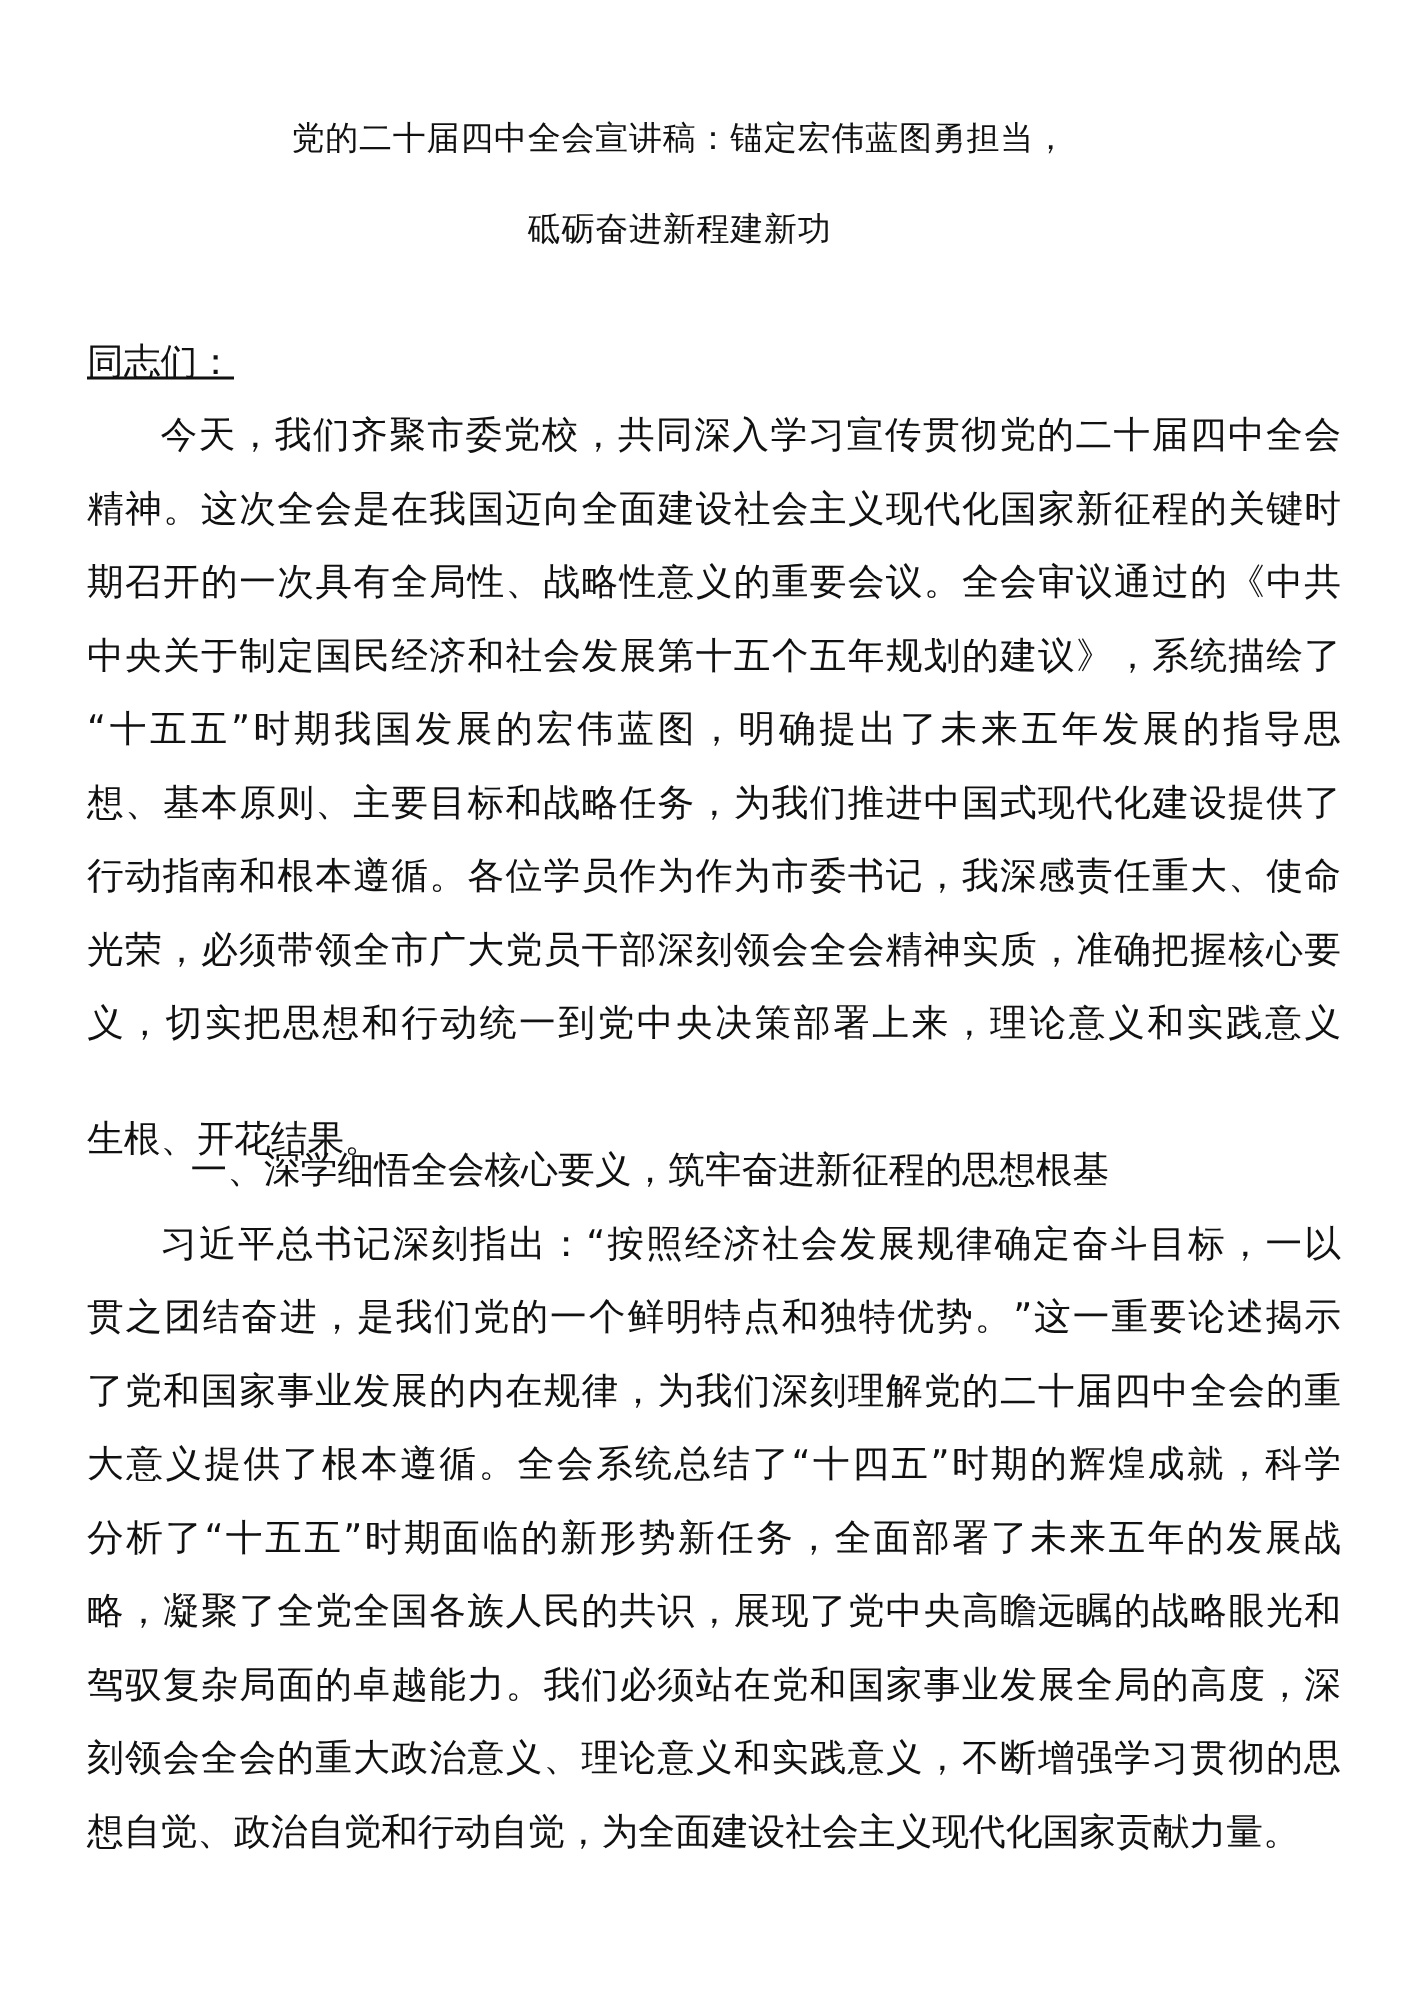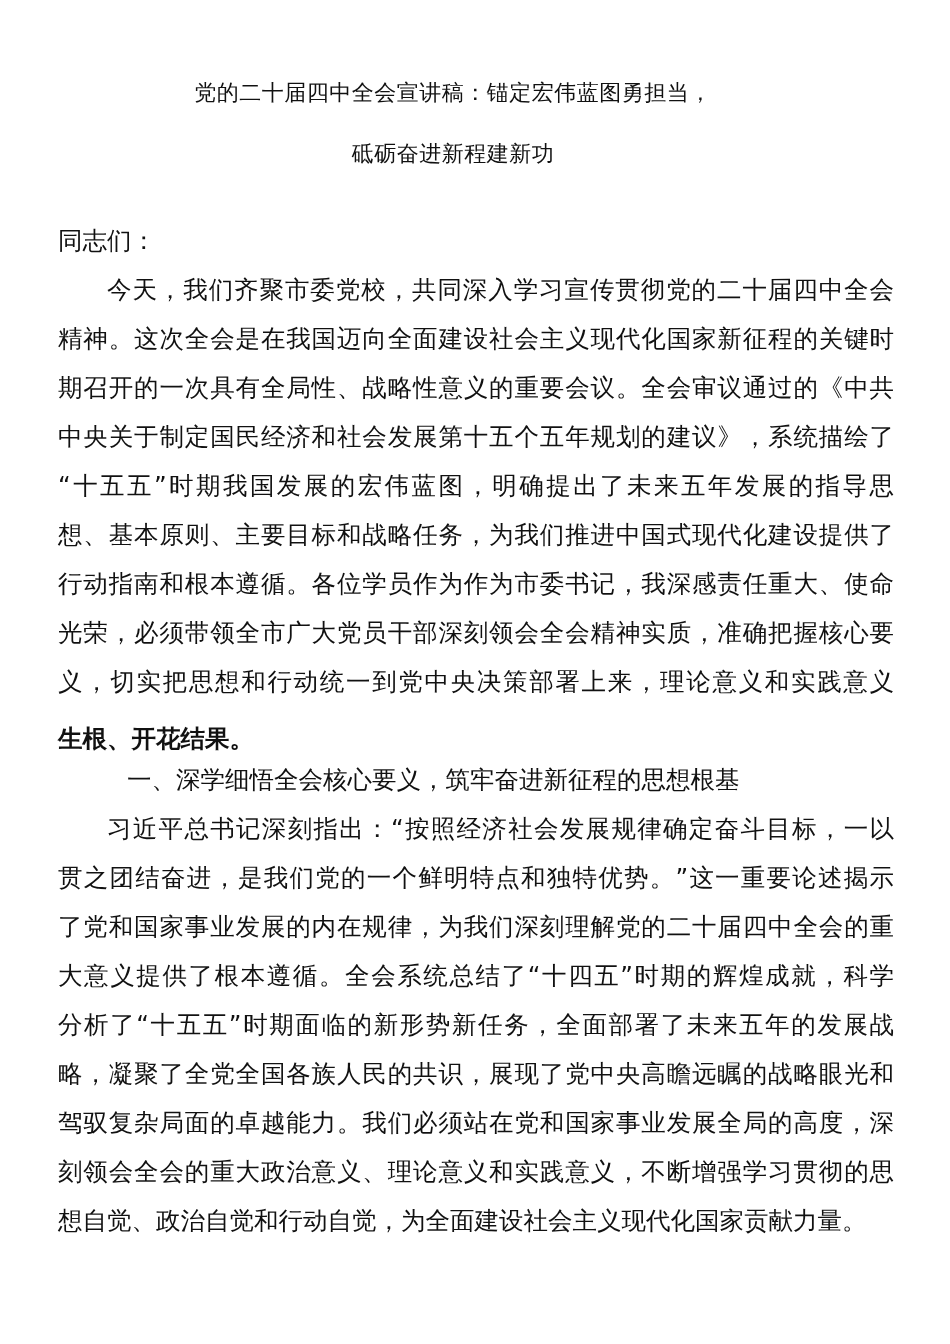--- a/index.html
+++ b/index.html
@@ -15,33 +15,33 @@
     .indent { left:107px; width:787px; }
     .heading { left:107px; text-align-last:left; }
   </style>
 </head>
 <body>
 
 <div>
   <div class="title t1">党的二十届四中全会宣讲稿：锚定宏伟蓝图勇担当，</div>
   <div class="title t2">砥砺奋进新程建新功</div>
 
-  <div class="line last" style="top:226px;">同志们：</div>
+  <div class="line last" style="top:226px;text-decoration:underline;">同志们：</div>
 
   <div>
     <div class="line indent" style="top:275px;">今天，我们齐聚市委党校，共同深入学习宣传贯彻党的二十届四中全会</div>
     <div class="line" style="top:324px;">精神。这次全会是在我国迈向全面建设社会主义现代化国家新征程的关键时</div>
     <div class="line" style="top:373px;">期召开的一次具有全局性、战略性意义的重要会议。全会审议通过的《中共</div>
     <div class="line" style="top:422px;">中央关于制定国民经济和社会发展第十五个五年规划的建议》，系统描绘了</div>
     <div class="line" style="top:471px;">“十五五”时期我国发展的宏伟蓝图，明确提出了未来五年发展的指导思</div>
     <div class="line" style="top:520px;">想、基本原则、主要目标和战略任务，为我们推进中国式现代化建设提供了</div>
     <div class="line" style="top:569px;">行动指南和根本遵循。各位学员作为作为市委书记，我深感责任重大、使命</div>
     <div class="line" style="top:618px;">光荣，必须带领全市广大党员干部深刻领会全会精神实质，准确把握核心要</div>
     <div class="line" style="top:667px;">义，切实把思想和行动统一到党中央决策部署上来，理论意义和实践意义</div>
-    <div class="line last" style="top:724px;font-weight:bold;">生根、开花结果。</div>
+    <div class="line last" style="top:744px;">生根、开花结果。</div>
   </div>
 
   <div class="line heading" style="top:765px;margin-left:20px;">一、深学细悟全会核心要义，筑牢奋进新征程的思想根基</div>
 
   <div>
     <div class="line indent" style="top:814px;">习近平总书记深刻指出：“按照经济社会发展规律确定奋斗目标，一以</div>
     <div class="line" style="top:863px;">贯之团结奋进，是我们党的一个鲜明特点和独特优势。”这一重要论述揭示</div>
     <div class="line" style="top:912px;">了党和国家事业发展的内在规律，为我们深刻理解党的二十届四中全会的重</div>
     <div class="line" style="top:961px;">大意义提供了根本遵循。全会系统总结了“十四五”时期的辉煌成就，科学</div>
     <div class="line" style="top:1010px;">分析了“十五五”时期面临的新形势新任务，全面部署了未来五年的发展战</div>

